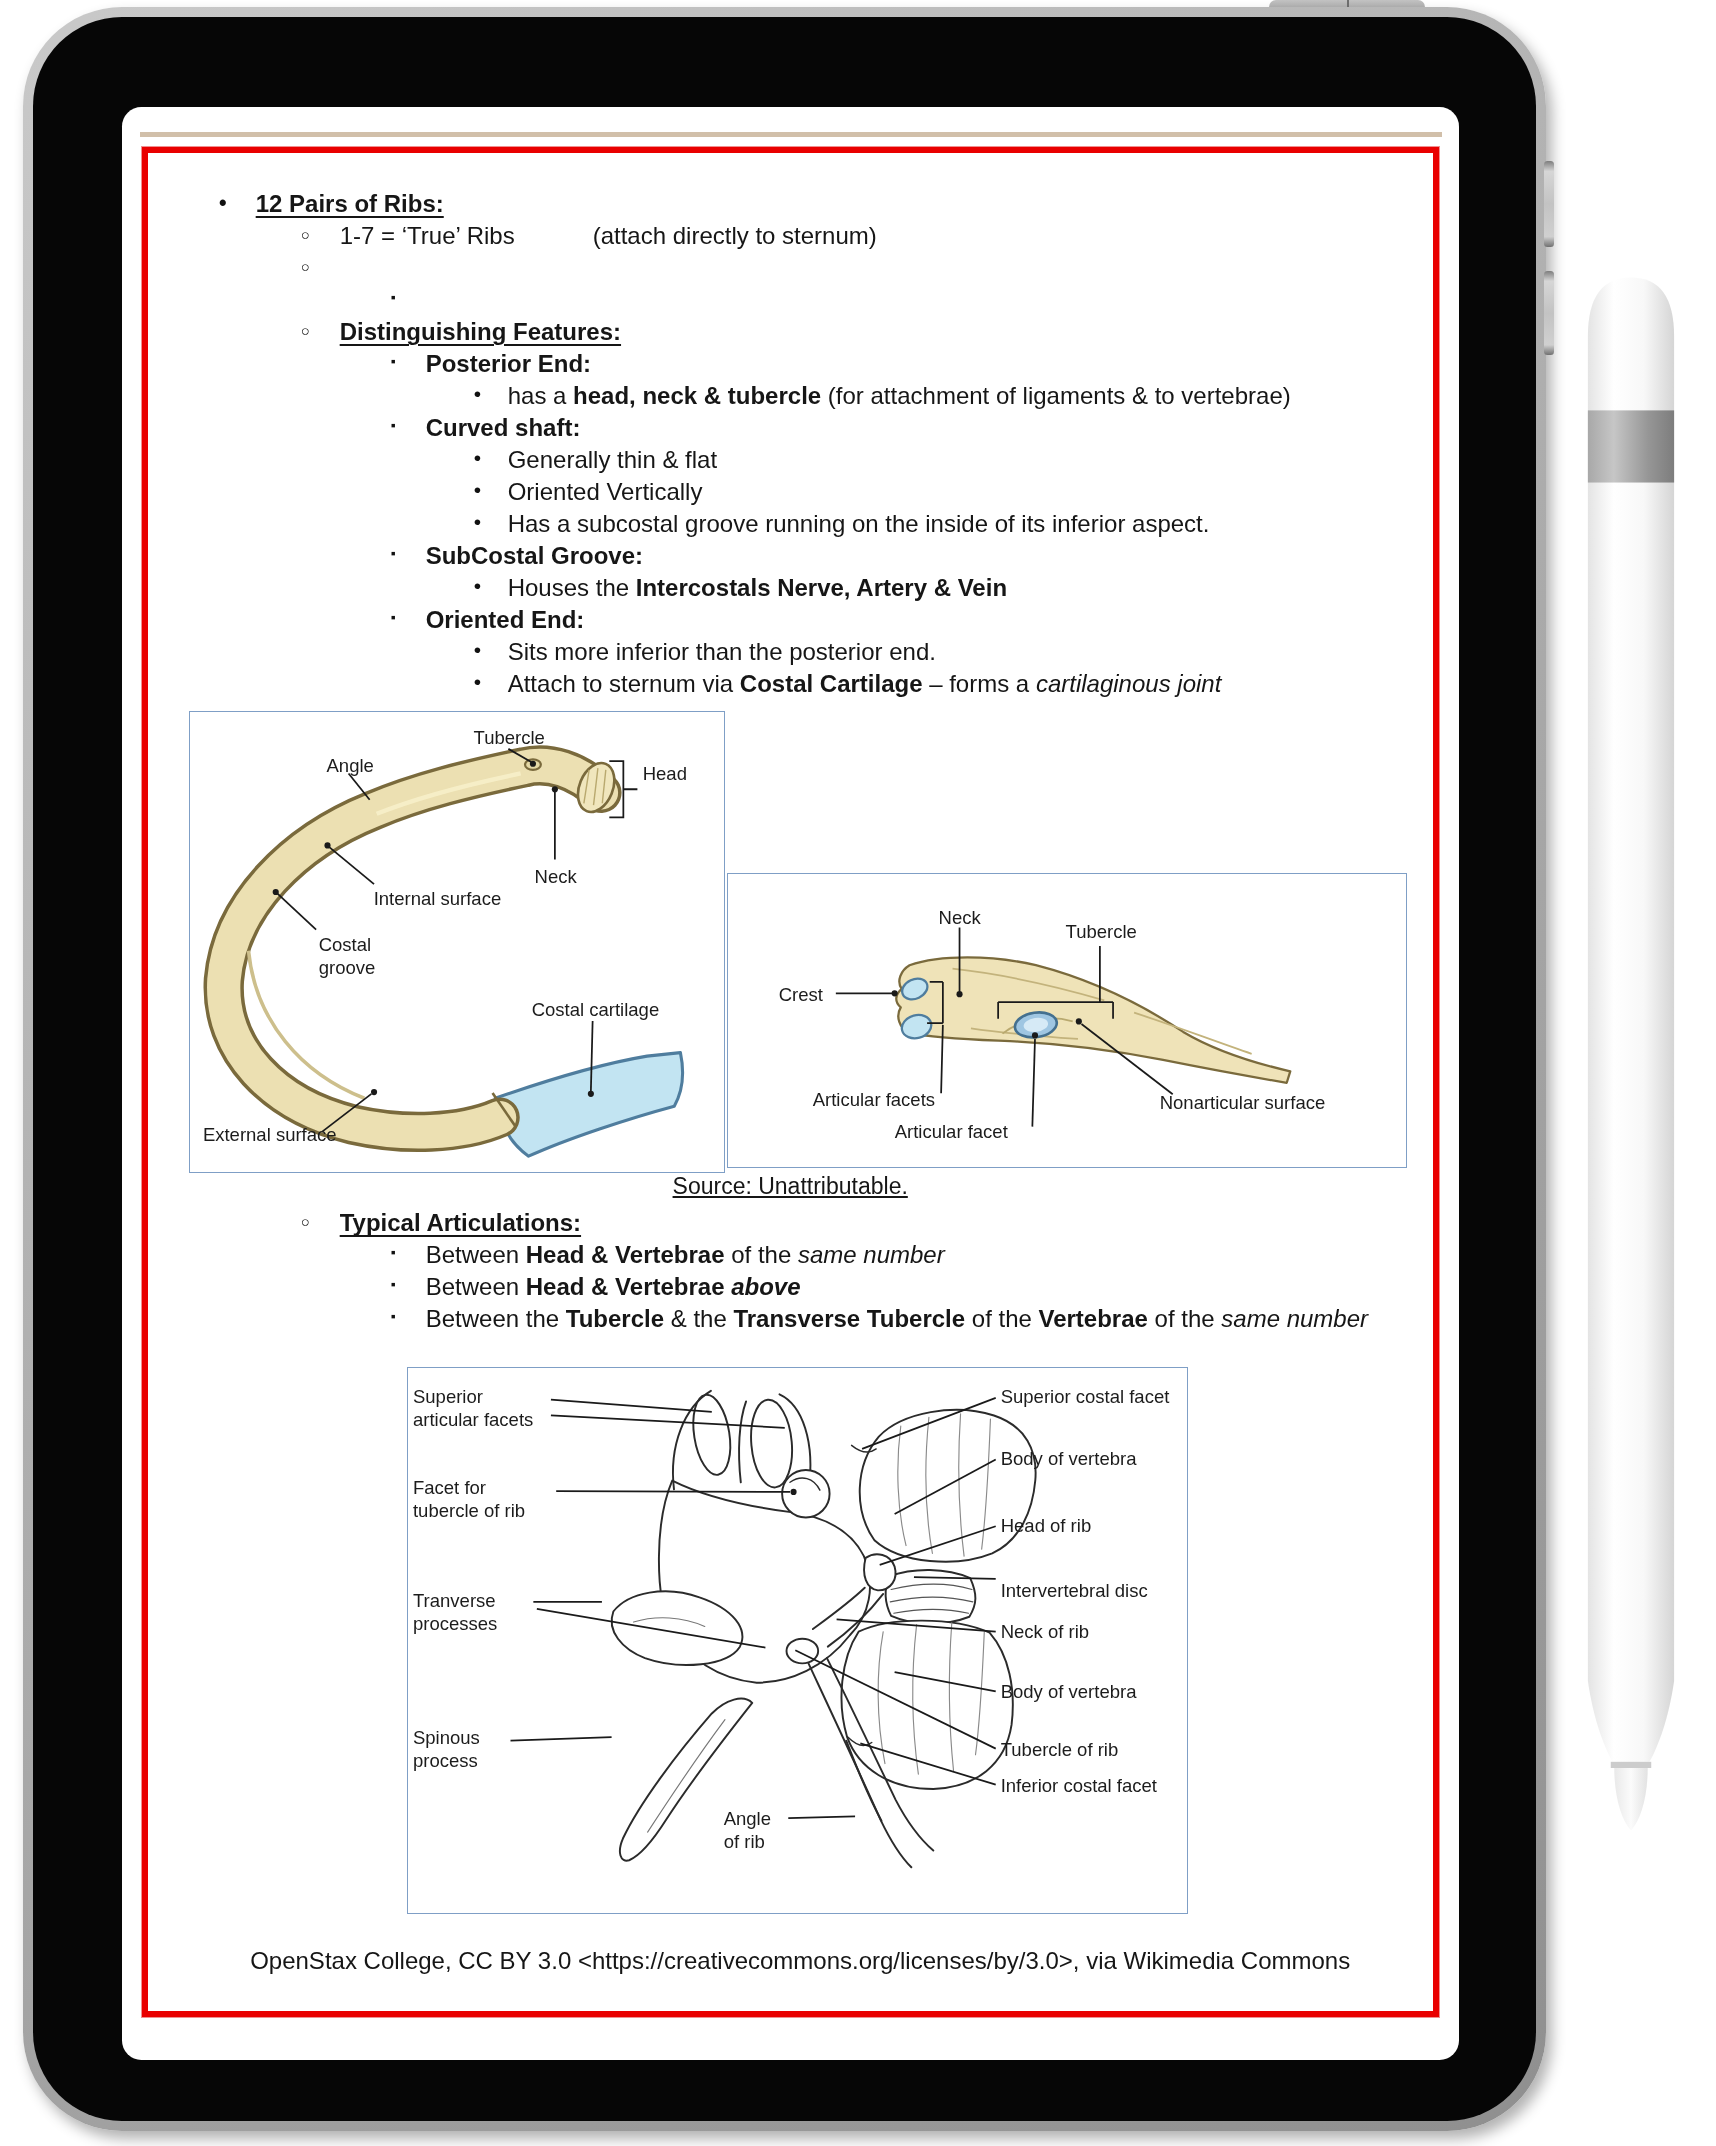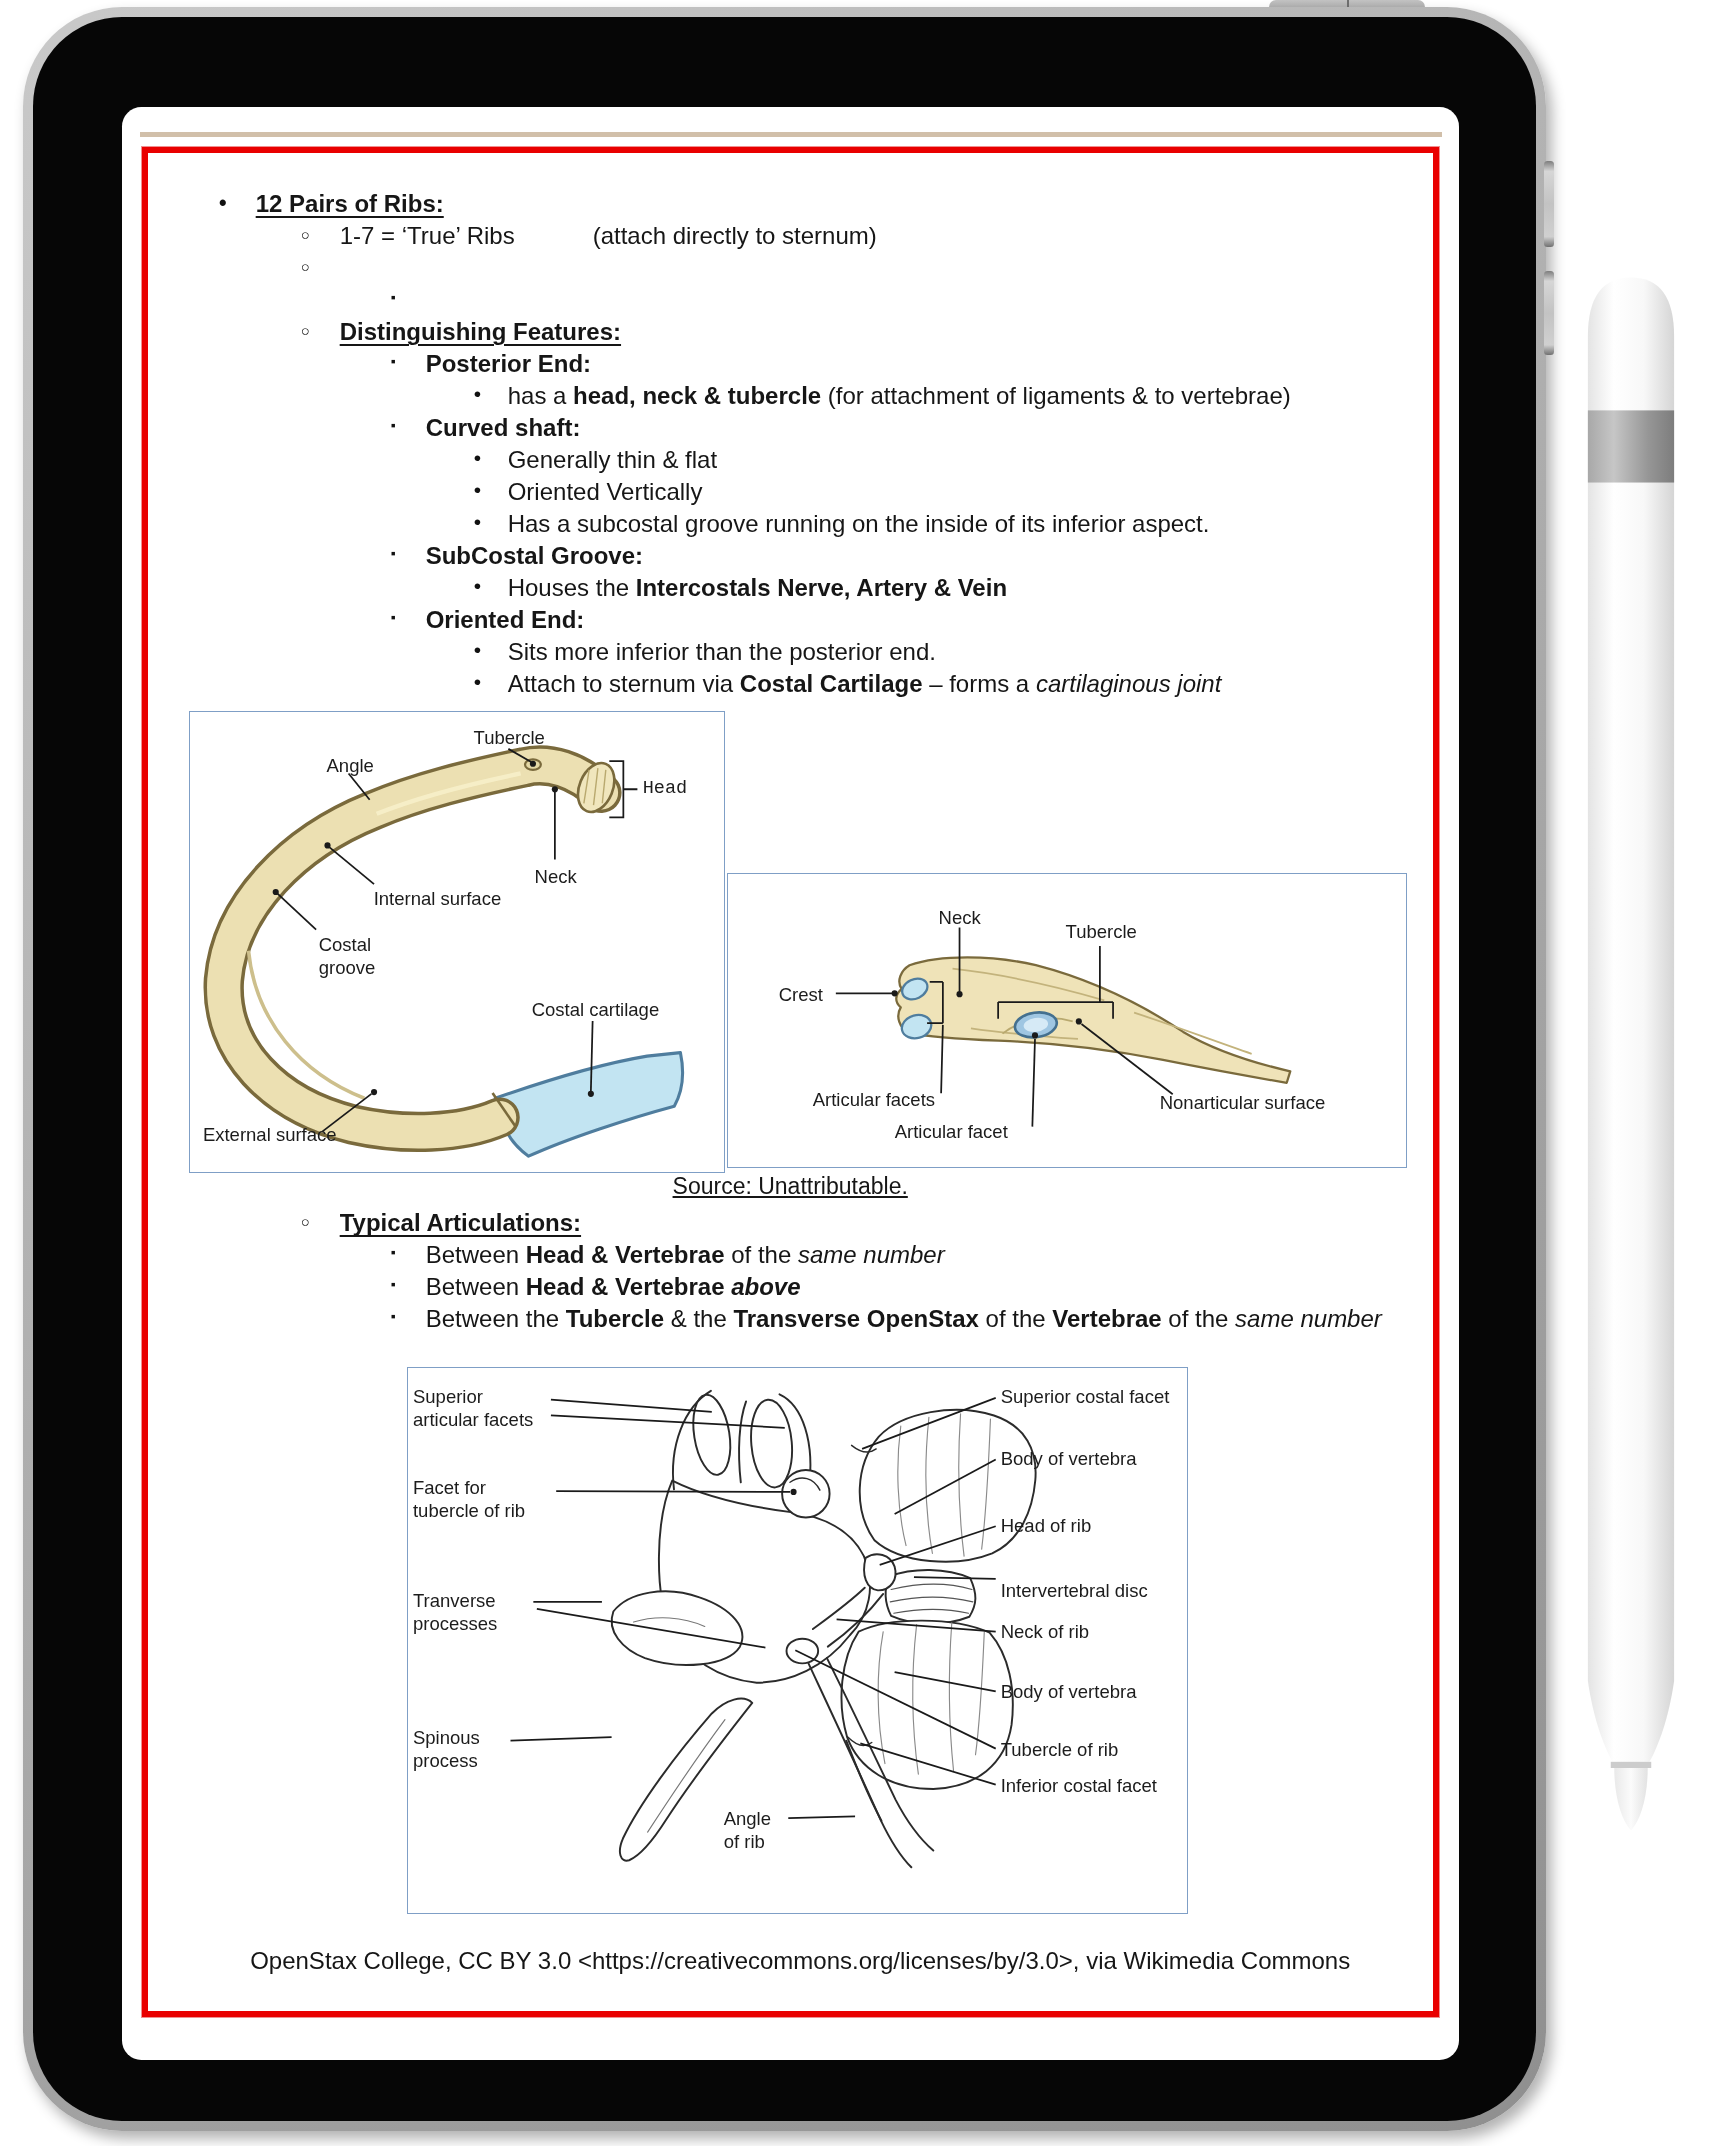--- a/index.html
+++ b/index.html
@@ -190,21 +190,21 @@
               <path d="M 143 248 L 99 207"></path>
                 <circle cx="97" cy="205" r="3.5" fill="#1a1a1a" stroke="none"></circle>
               <path d="M 458 352 L 456 432"></path>
                 <circle cx="456" cy="435" r="3.5" fill="#1a1a1a" stroke="none"></circle>
               <path d="M 150 478 L 206 435"></path>
                 <circle cx="209" cy="433" r="3.5" fill="#1a1a1a" stroke="none"></circle>
             </g>
           </svg>
           <div class="fl c" style="left:273px;top:14px;width:93px;">Tubercle</div>
           <div class="fl c" style="left:132px;top:42px;width:57px;">Angle</div>
-          <div class="fl" style="left:453px;top:65px;font-family:Liberation Mono, monospace;">Head</div>
+          <div class="fl" style="left:453px;top:50px;">Head</div>
           <div class="fl c" style="left:338px;top:153px;width:56px;">Neck</div>
           <div class="fl" style="left:184px;top:175px;">Internal surface</div>
           <div class="fl" style="left:129px;top:221px;width:69px;">Costal groove</div>
           <div class="fl" style="left:342px;top:286px;">Costal cartilage</div>
           <div class="fl" style="left:13.2px;top:411px;">External surface</div>
         </div>
 
         <div class="fig" id="fig-rib-posterior">
           <svg viewBox="0 0 771 334">
             <g>
@@ -249,21 +249,21 @@
             <div class="line lvl3">
               <span class="bullet b3">▪</span>
               <span class="txt"><span class="seg">Between </span><span class="seg b">Head &amp; Vertebrae</span><span class="seg"> of the </span><span class="seg i">same number</span></span>
             </div>
             <div class="line lvl3">
               <span class="bullet b3">▪</span>
               <span class="txt"><span class="seg">Between </span><span class="seg b">Head &amp; Vertebrae</span><span class="seg"> </span><span class="seg b i">above</span></span>
             </div>
             <div class="line lvl3">
               <span class="bullet b3">▪</span>
-              <span class="txt"><span class="seg">Between the </span><span class="seg b">Tubercle</span><span class="seg"> &amp; the </span><span class="seg b">Transverse OpenStax</span><span class="seg"> of the </span><span class="seg b">Vertebrae</span><span class="seg"> of the </span><span class="seg i">same number</span></span>
+              <span class="txt"><span class="seg">Between the </span><span class="seg b">Tubercle</span><span class="seg"> &amp; the </span><span class="seg b">Transverse Tubercle</span><span class="seg"> of the </span><span class="seg b">Vertebrae</span><span class="seg"> of the </span><span class="seg i">same number</span></span>
             </div>
           </div>
 
         <div class="fig" id="fig-vertebra">
           <svg viewBox="0 0 885 620">
             <g stroke="#2b2b2b" stroke-width="2.2" fill="#ffffff" stroke-linecap="round" stroke-linejoin="round">
               <path d="M 300 128 C 340 148, 390 158, 435 164 C 478 170, 505 188, 518 214 C 532 248, 524 282, 502 304 C 474 340, 434 358, 396 358 C 352 354, 318 330, 299 298 C 279 258, 281 172, 300 128 Z"></path>
               <path d="M 535 78 C 562 50, 622 40, 666 54 C 702 66, 716 94, 713 128 C 710 162, 696 196, 664 211 C 624 227, 560 223, 530 196 C 506 162, 508 110, 535 78 Z"></path>
               <g stroke="#8a8a8a" stroke-width="1.3" fill="none">
                 <path d="M 560 66 C 554 112, 556 162, 566 202"></path>

